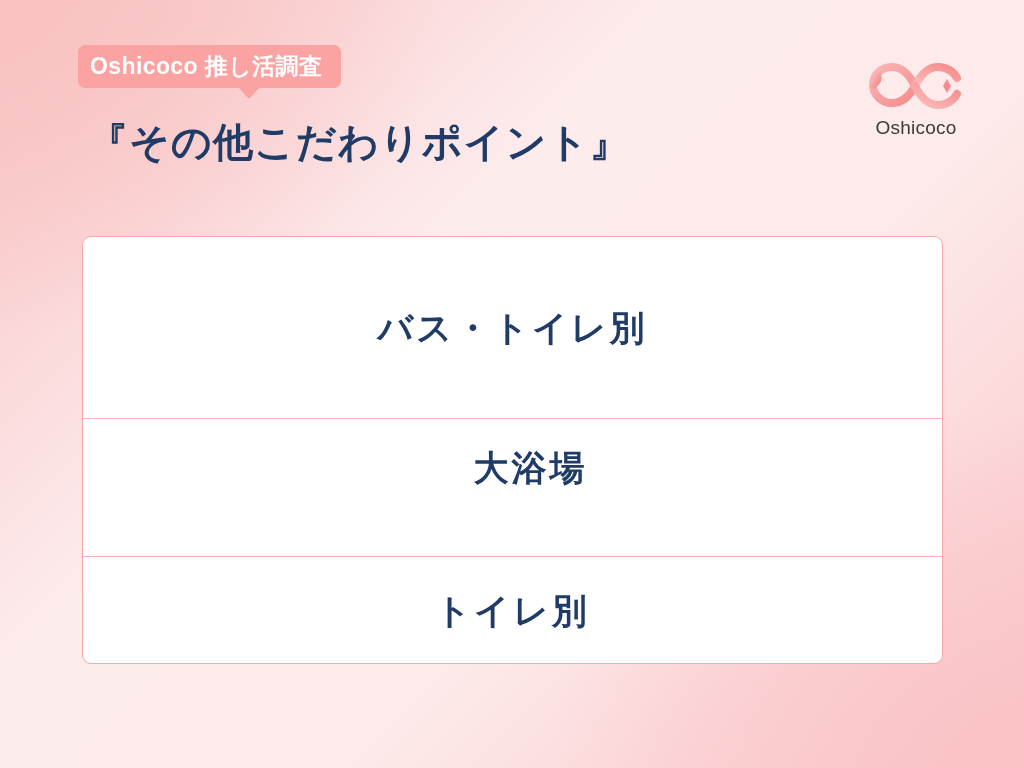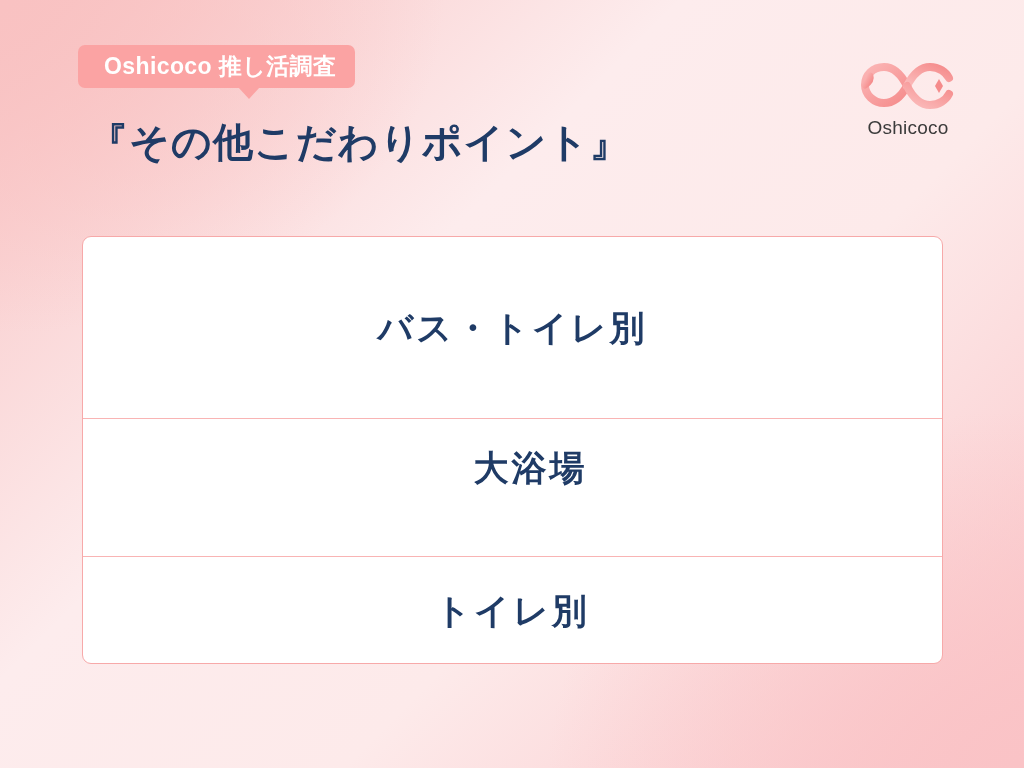--- a/index.html
+++ b/index.html
@@ -29,21 +29,21 @@
     position: absolute;
     left: 78px;
     top: 45px;
   }
   .badge {
     position: relative;
     display: inline-flex;
     align-items: center;
     background: #fba3a3;
     border-radius: 7px;
-    padding: 8px 19px 9px 26px;
+    padding: 8px 19px 9px 12px;
     box-sizing: border-box;
     height: 43px;
   }
   .badge-label {
     color: #ffffff;
     font-size: 23px;
     font-weight: bold;
     letter-spacing: 0.4px;
     line-height: 1;
     white-space: nowrap;
@@ -68,21 +68,21 @@
     font-size: 40px;
     font-weight: bold;
     letter-spacing: 1px;
     line-height: 1.2;
     white-space: nowrap;
   }
 
   
   .logo {
     position: absolute;
-    right: 60px;
+    right: 52px;
     top: 58px;
     width: 112px;
     display: flex;
     flex-direction: column;
     align-items: center;
   }
   .logo-mark {
     width: 96px;
     height: 56px;
     display: block;

